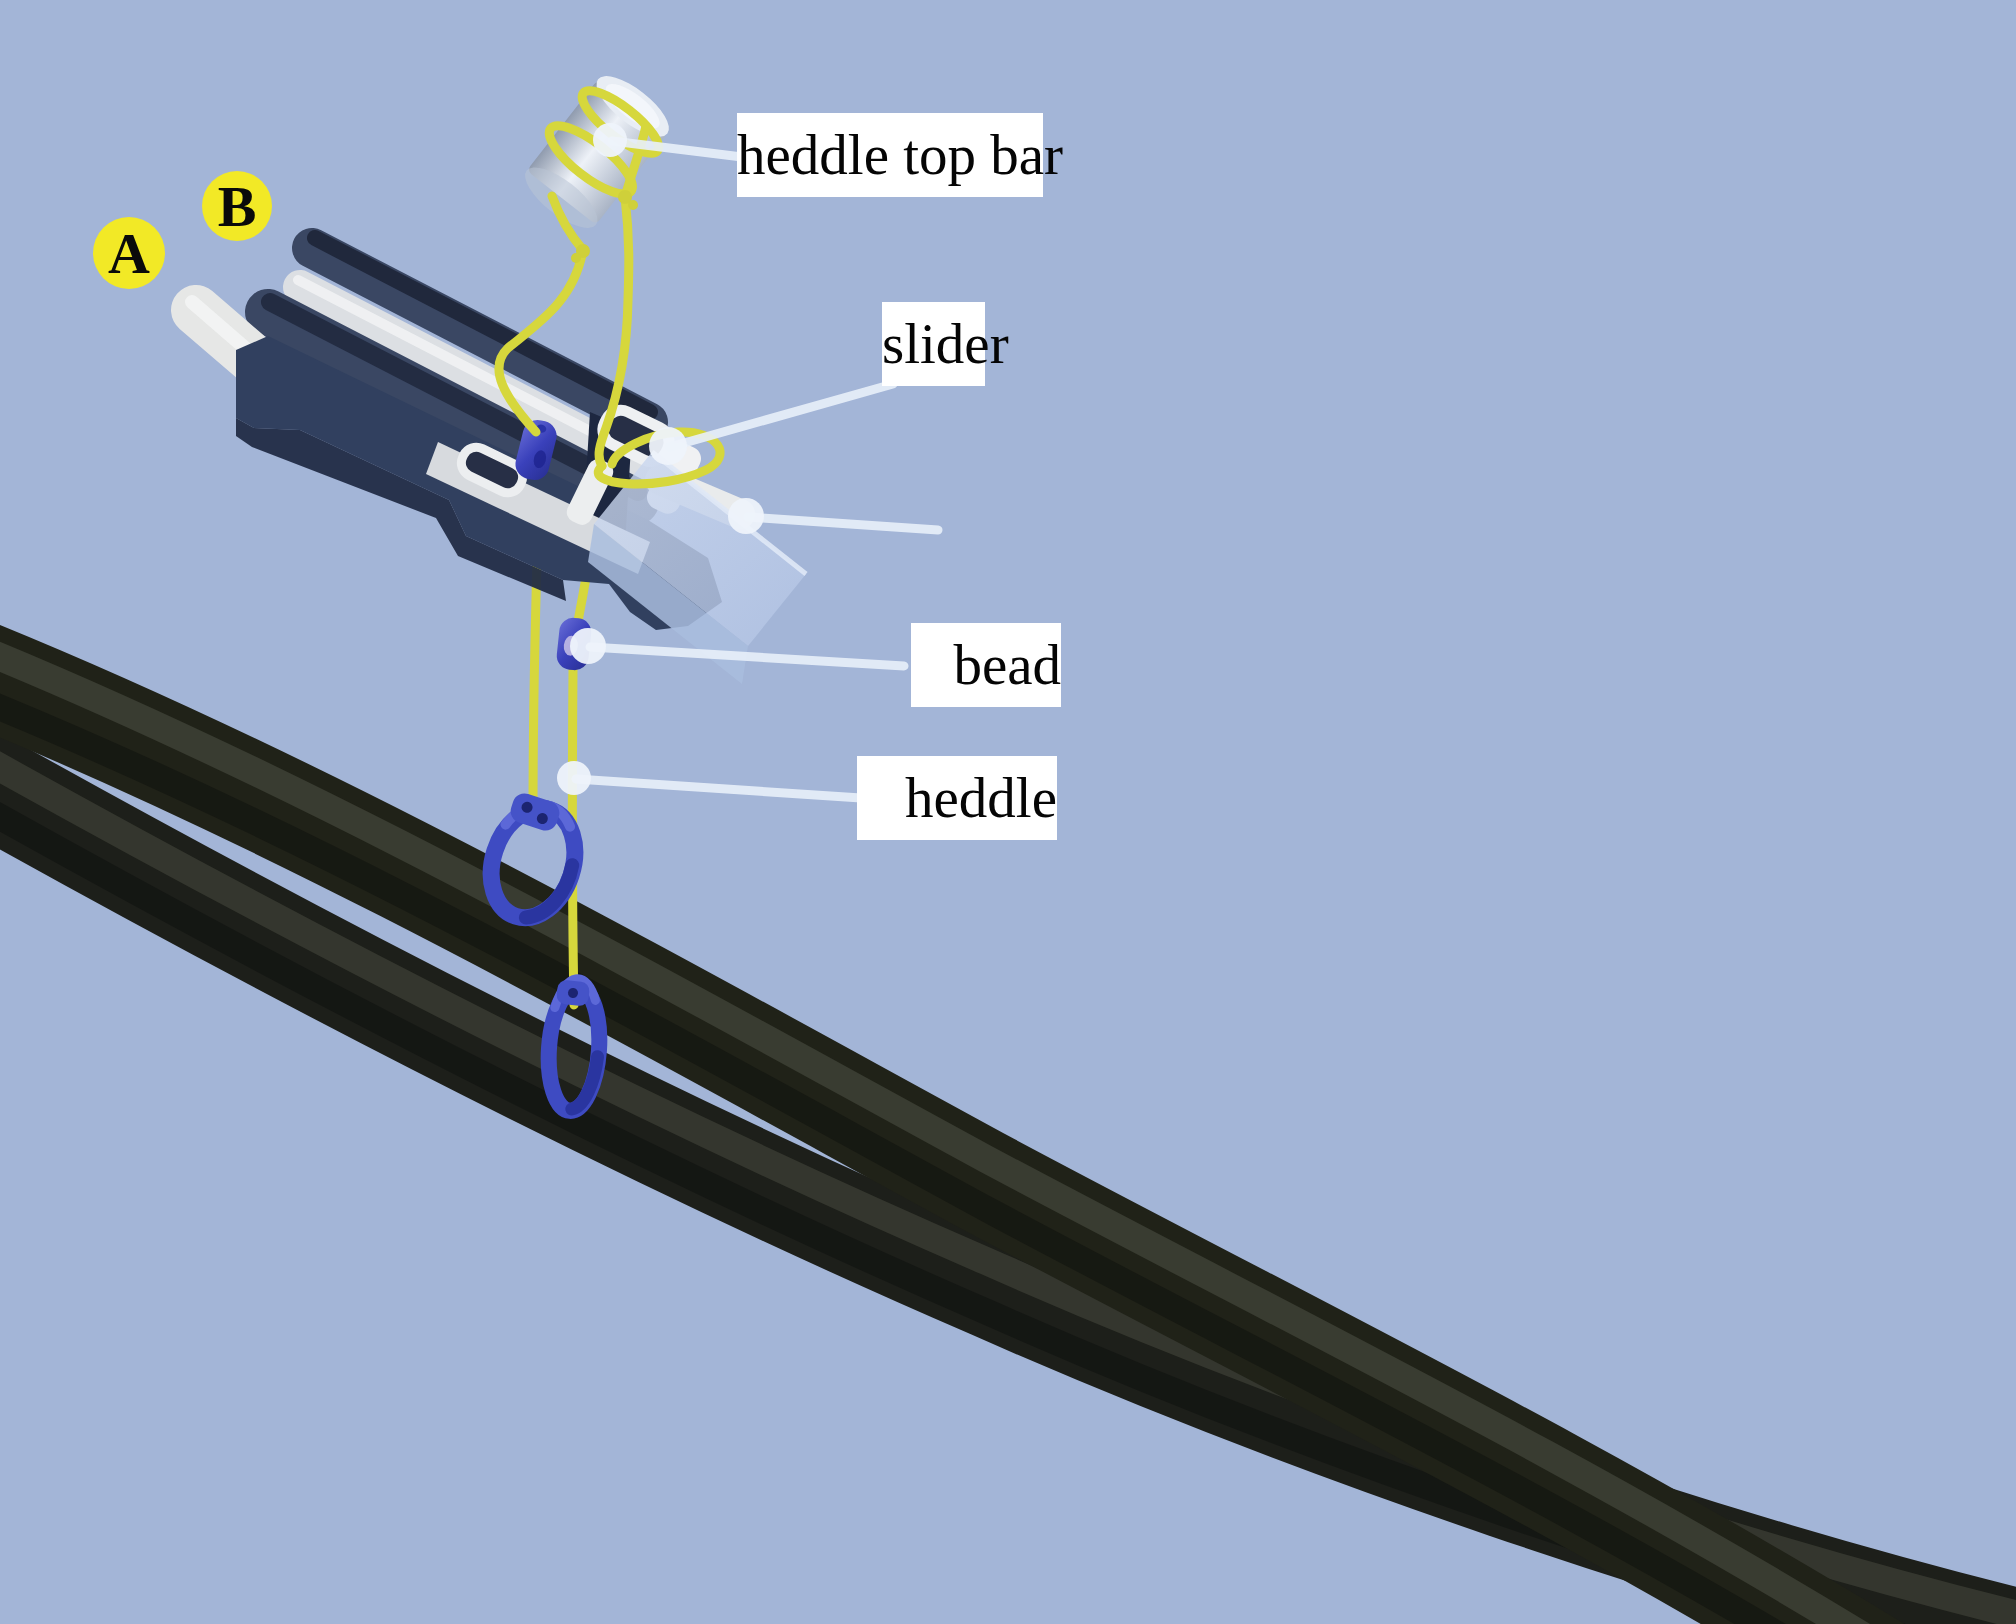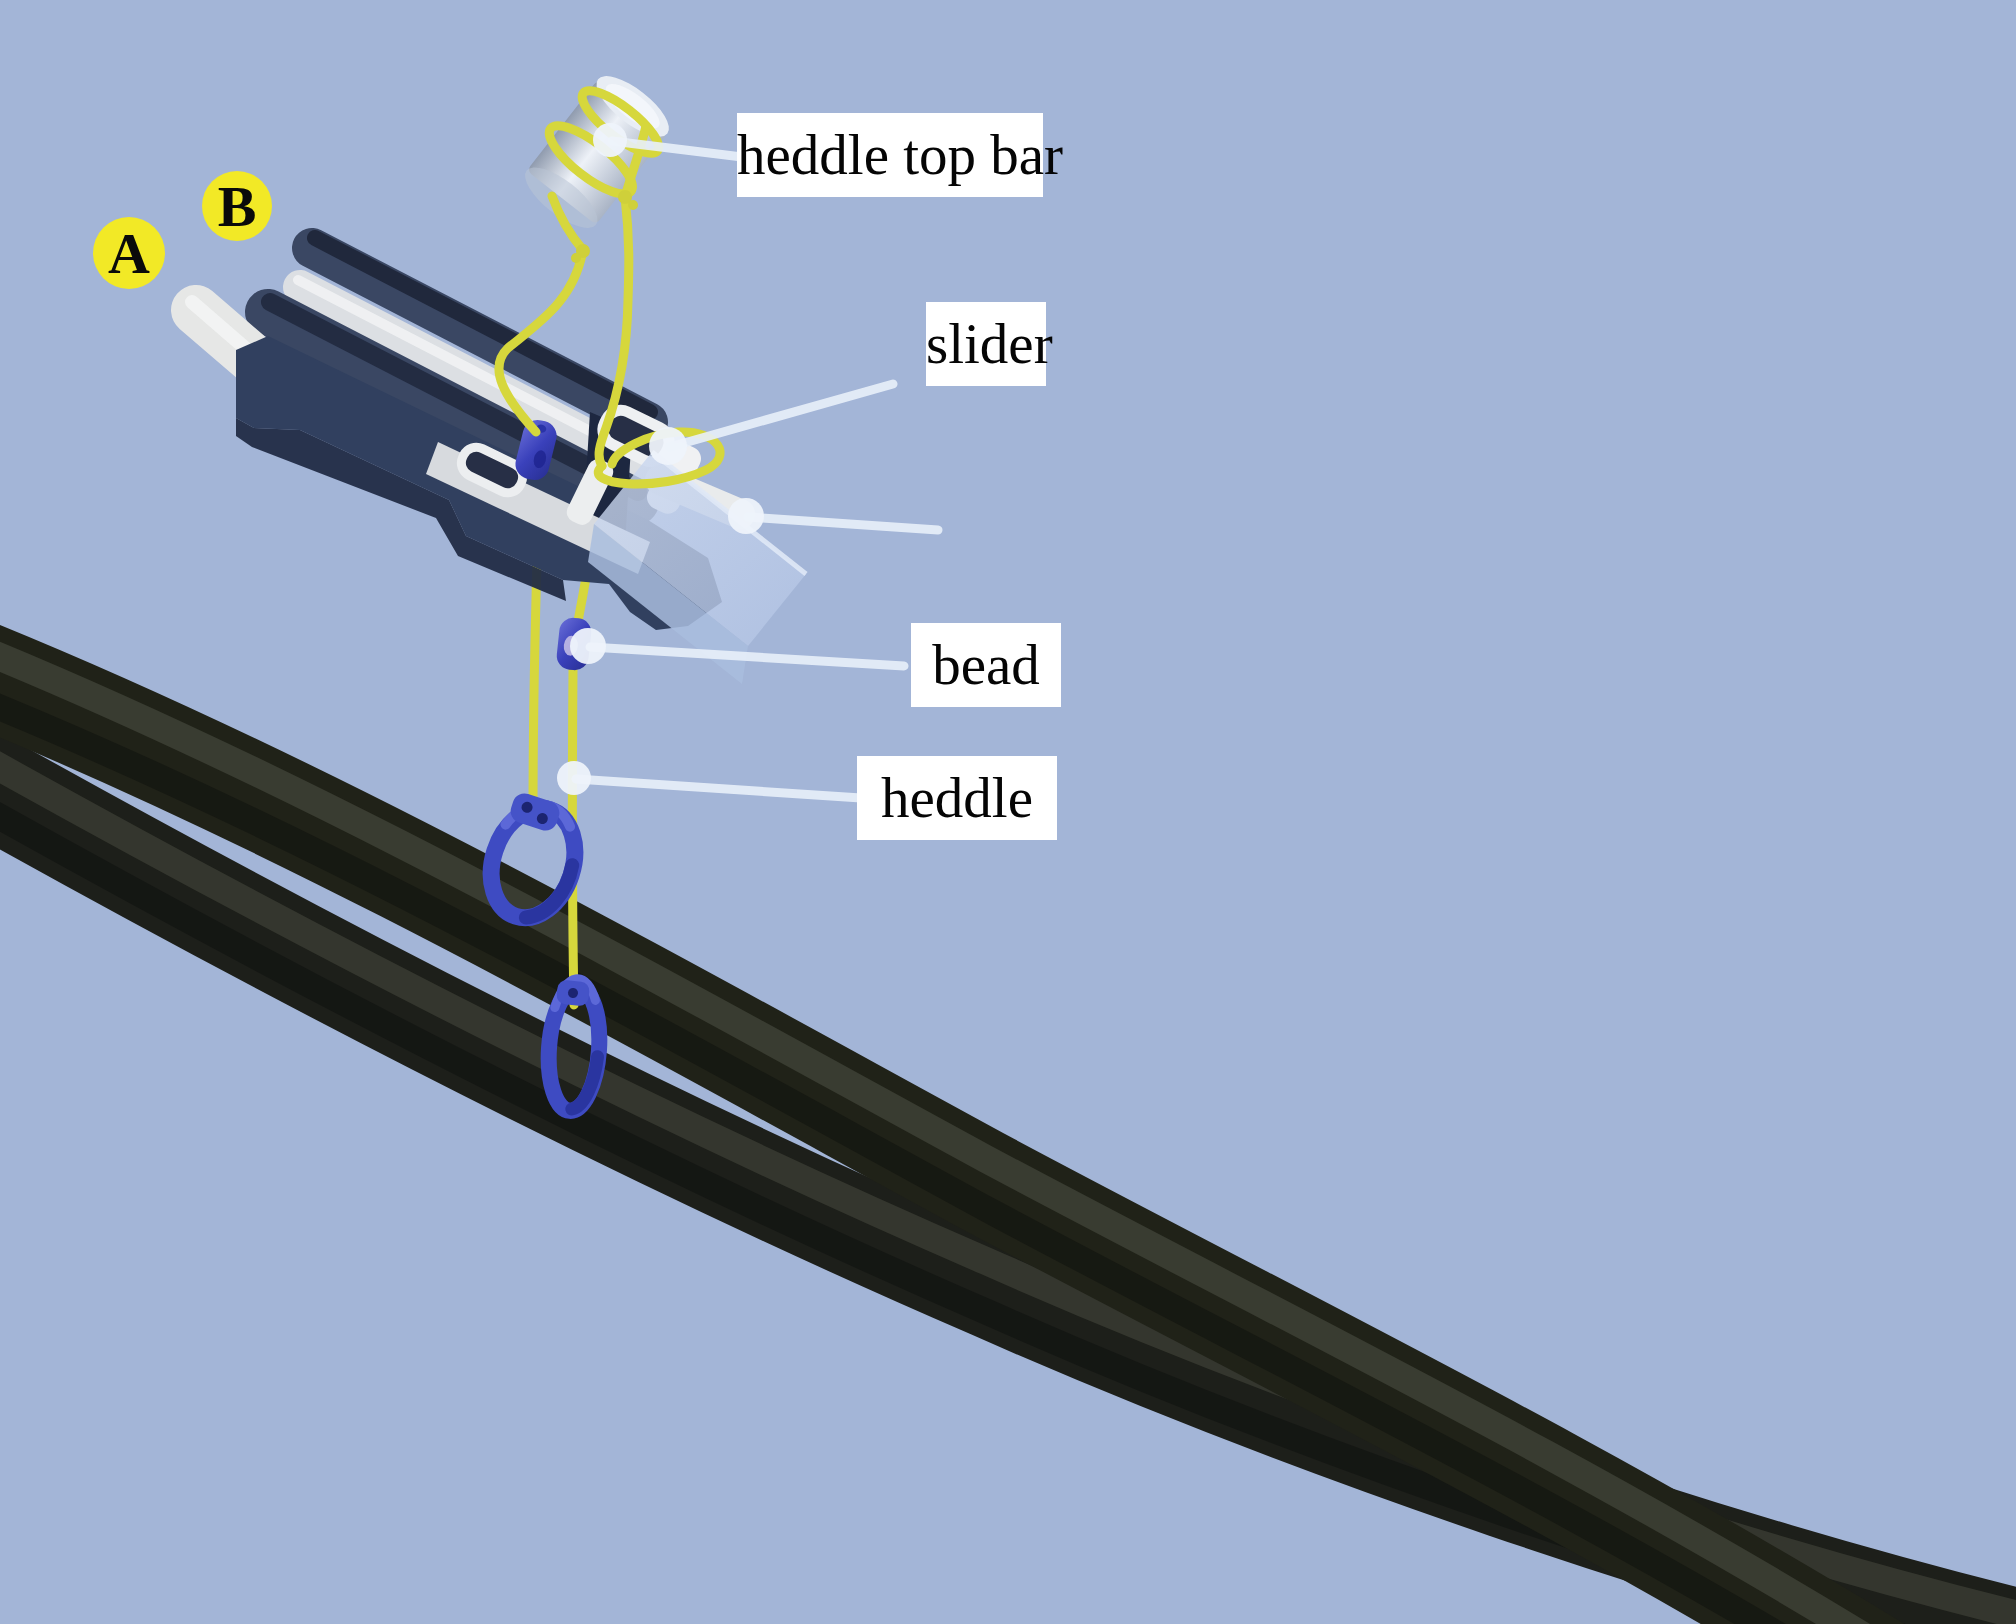--- a/index.html
+++ b/index.html
@@ -4,25 +4,25 @@
 <style>
   html,body{margin:0;padding:0;background:#828da0;}
   #stage{
     position:relative;width:2016px;height:1624px;overflow:hidden;
     background:#a3b5d7;
     font-family:"Liberation Serif",serif;
   }
   #art{position:absolute;left:0;top:0;width:100%;height:100%;display:block;}
   .callout{
     position:absolute;background:#ffffff;color:#050505;
-    font-size:57px;line-height:84px;height:84px;text-align:center;
+    font-size:57px;line-height:84px;height:84px;text-align:right;
     white-space:nowrap;
   }
   .cl-htb{left:737px;top:113px;width:306px;}
-  .cl-slider{left:882px;top:302px;width:120px;margin-left:44px;}
+  .cl-slider{left:882px;top:302px;width:103px;}
   .cl-reset{left:933px;top:489px;width:396px;}
   .cl-bead{left:899px;top:623px;width:150px;margin-left:12px;}
   .cl-heddle{left:857px;top:756px;width:200px;}
   .circle-marker{
     position:absolute;border-radius:50%;background:#f2e926;color:#0a0a0a;
     font-weight:bold;display:flex;align-items:center;justify-content:center;
     font-size:58px;font-family:"Liberation Serif",serif;
   }
   .mk-a{left:93px;top:217px;width:72px;height:72px;}
   .mk-b{left:202px;top:171px;width:70px;height:70px;}

